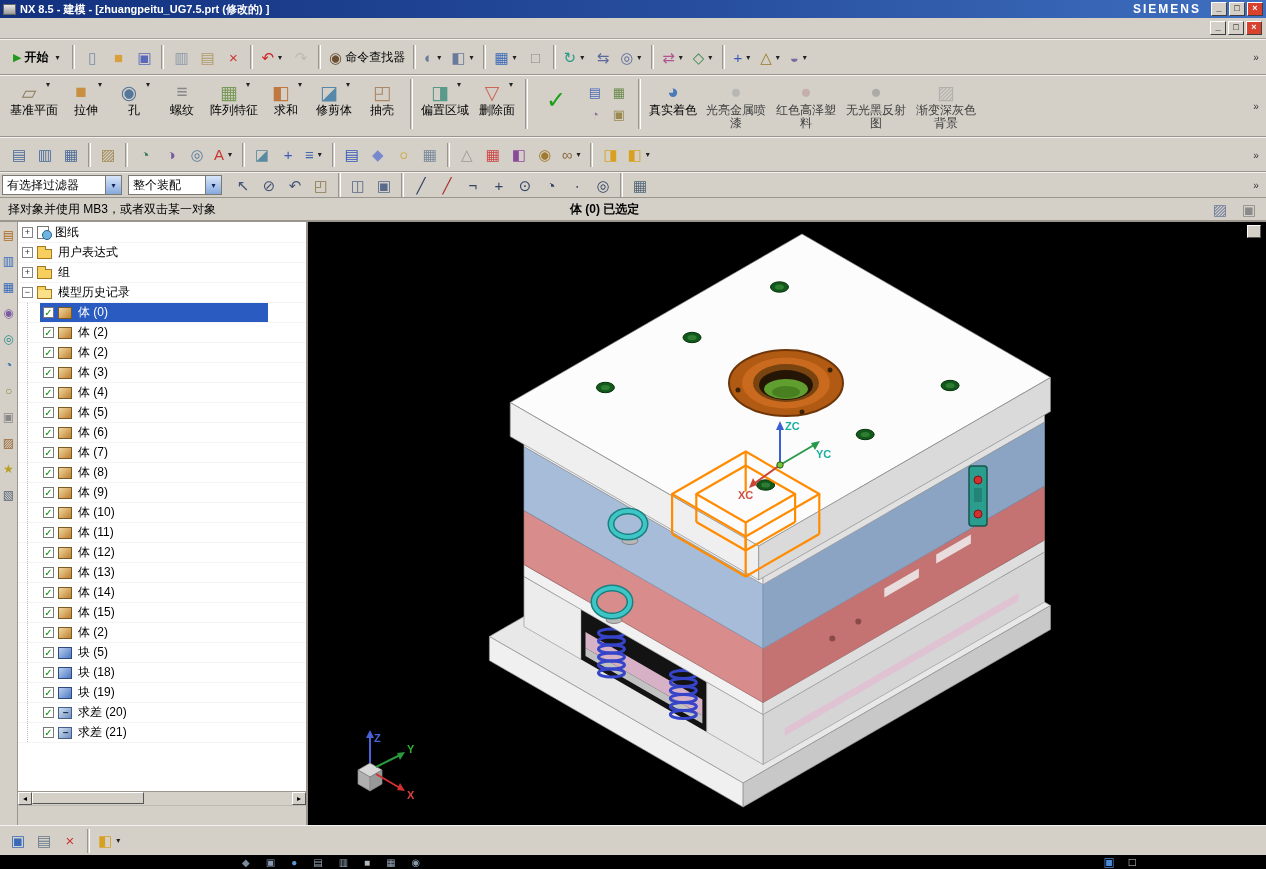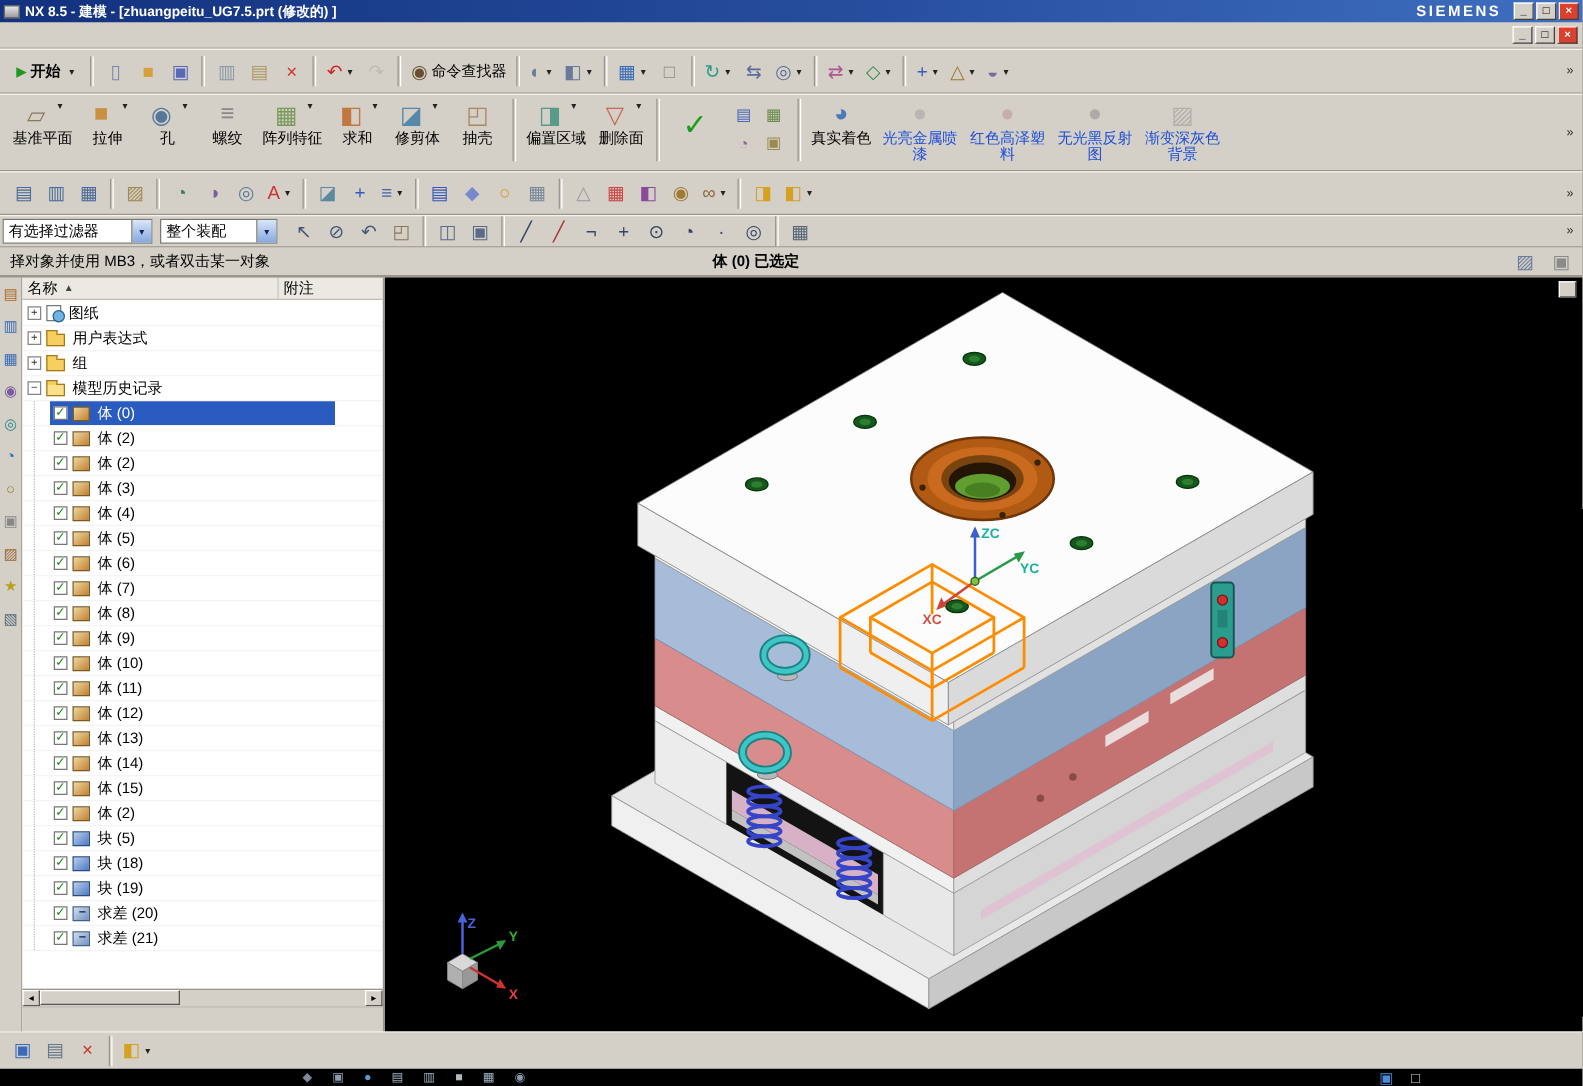--- a/index.html
+++ b/index.html
@@ -37,21 +37,21 @@
   .start-btn .play{color:#1f9a1f;font-size:11px;}
   .ovf{position:absolute;right:3px;top:50%;transform:translateY(-50%);font-size:10px;color:#333;width:14px;text-align:center;}
 
   
   .tb2{height:62px;align-items:flex-start;padding-top:3px;}
   .bigbtn{display:flex;flex-direction:column;align-items:center;padding:1px 4px;min-width:48px;}
   .birow{display:flex;align-items:flex-start;}
   .bicon{width:26px;height:24px;display:flex;align-items:center;justify-content:center;font-size:19px;}
   .bigbtn.tall .bicon{height:40px;font-size:24px;}
   .blabel{font-size:12px;line-height:13px;text-align:center;max-width:62px;white-space:normal;}
-  .bigbtn.disabled .blabel{color:#1d4ed8;text-align:center;}
+  .bigbtn.disabled .blabel{color:#404040;text-align:center;}
   .bigbtn.disabled .bicon{opacity:.45;}
   .minigrid{display:grid;grid-template-columns:repeat(2,22px);grid-gap:2px;margin:3px 4px;}
   .mini{width:22px;height:20px;display:flex;align-items:center;justify-content:center;font-size:13px;}
 
   
   .selbar{height:26px;display:flex;align-items:center;background:#d4d0c8;border-top:1px solid #f4f2ee;border-bottom:1px solid #9a968e;padding-left:2px;}
   .combo{height:20px;background:#fff;border:1px solid #7a7a72;display:flex;align-items:center;padding-left:4px;font-size:12px;}
   .filter-combo{width:120px;}
   .scope-combo{width:94px;margin-left:6px;}
   .cdd{width:16px;height:18px;margin-left:auto;background:linear-gradient(#d8e6fa,#86a9dd);border-left:1px solid #7a7a72;display:flex;align-items:center;justify-content:center;font-size:8px;color:#10235a;}
@@ -528,29 +528,20 @@
         </div>
         <div class="tbtn">
           <span class="glyph" style="color: rgb(184, 160, 32);">★</span>
         </div>
         <div class="tbtn">
           <span class="glyph" style="color: rgb(85, 102, 119);">▧</span>
         </div>
       </div>
 
     <div class="navpanel">
-      <div class="navcols">
-        <div class="col-name">
-          <span>名称</span>
-          <span class="sort">▲</span>
-        </div>
-        <div class="col-note">
-          <span>附注</span>
-        </div>
-      </div>
       <div class="tree" id="tree">
           <div class="trow">
             <span class="expander">+</span>
             <span class="ticon ic-drawing"></span>
             <span class="tlabel">图纸</span>
           </div>
           <div class="trow">
             <span class="expander">+</span>
             <span class="ticon ic-folder"></span>
             <span class="tlabel">用户表达式</span>

